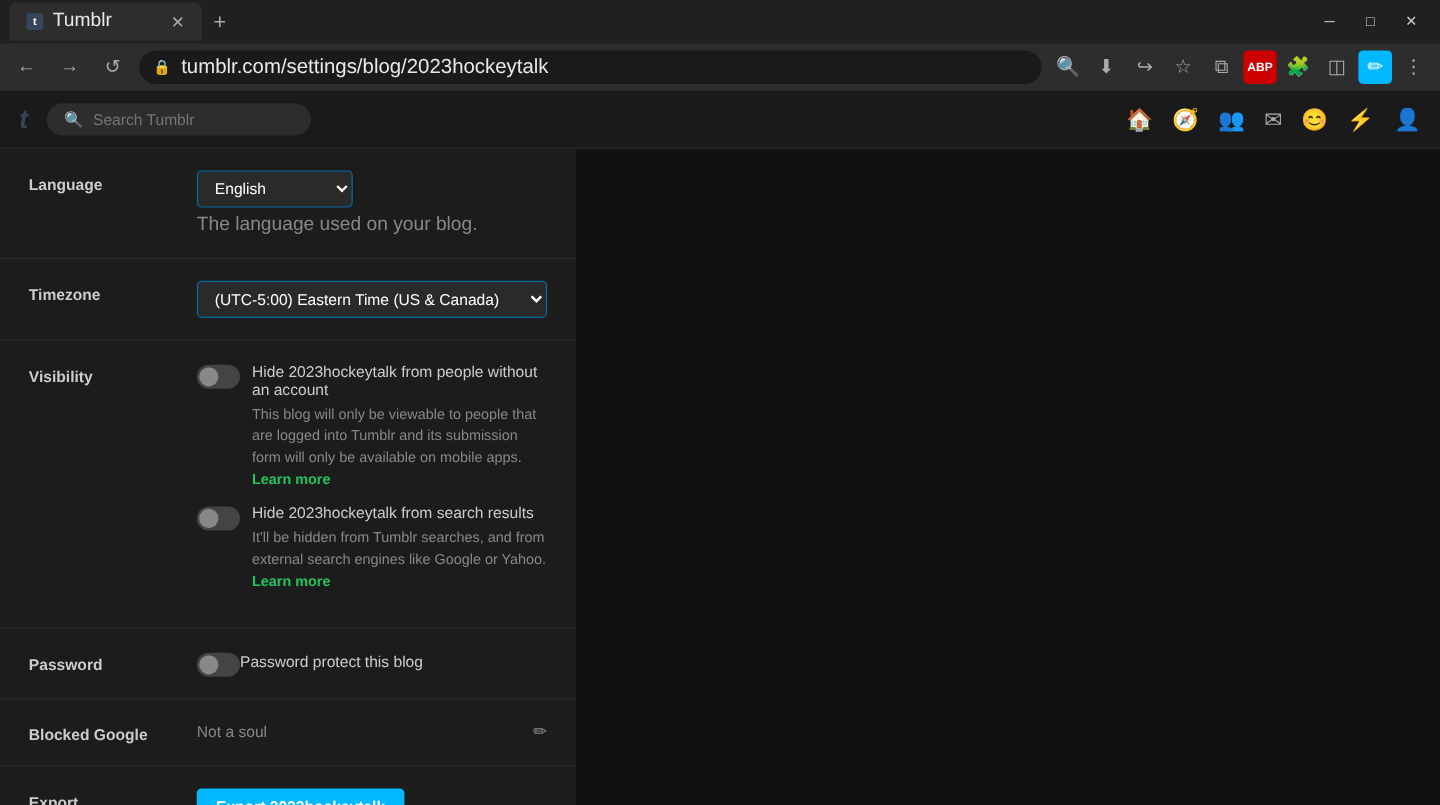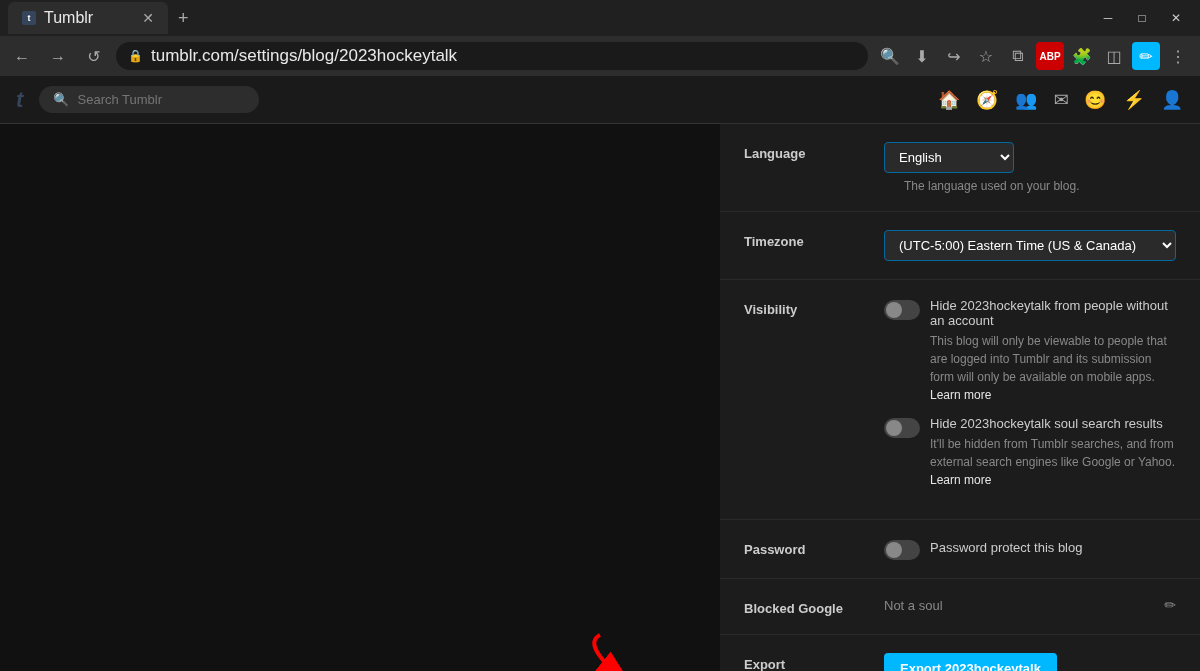--- a/index.html
+++ b/index.html
@@ -243,24 +243,23 @@
       color: #ccc;
       padding-top: 4px;
       flex-shrink: 0;
     }
 
     .settings-control {
       flex: 1;
     }
 
     .helper-text {
-      font-size: 12px;
+      font-size: 16px;
       color: #888;
       margin-top: 6px;
-      margin-left: 20px;
     }
 
     
     .toggle-row {
       display: flex;
       align-items: flex-start;
       gap: 10px;
       margin-bottom: 12px;
     }
 
@@ -297,30 +296,30 @@
       margin-bottom: 4px;
     }
 
     .toggle-desc {
       font-size: 12px;
       color: #888;
       line-height: 1.5;
     }
 
     .learn-more {
-      color: #e5e5e5;
+      color: #22c55e;
       cursor: pointer;
       text-decoration: none;
+      font-weight: bold;
     }
 
     
     .password-row {
       display: flex;
       align-items: center;
-      gap: 10px;
     }
 
     
     .blocked-value {
       color: #888;
       font-size: 13px;
     }
 
     .edit-icon {
       color: #888;
@@ -351,21 +350,21 @@
       display: flex;
       align-items: center;
       width: 100%;
     }
 
     .content-area {
       position: relative;
       flex: 1;
       background: #111;
       display: flex;
-      justify-content: flex-end;
+      justify-content: flex-start;
       overflow: hidden;
     }
 
     select {
       background: #2a2a2a;
       border: 1px solid #0369a1;
       color: #fff;
       padding: 6px 10px;
       border-radius: 4px;
       font-size: 13px;
@@ -468,21 +467,21 @@
               <div class="toggle-title">Hide 2023hockeytalk from people without an account</div>
               <div class="toggle-desc">
                 <span>This blog will only be viewable to people that are logged into Tumblr and its submission form will only be available on mobile apps.</span>
                 <a class="learn-more">Learn more</a>
               </div>
             </div>
           </div>
           <div class="toggle-row">
             <div class="toggle"></div>
             <div class="toggle-content">
-              <div class="toggle-title">Hide 2023hockeytalk soul search results</div>
+              <div class="toggle-title">Hide 2023hockeytalk from search results</div>
               <div class="toggle-desc">
                 <span>It'll be hidden from Tumblr searches, and from external search engines like Google or Yahoo.</span>
                 <a class="learn-more">Learn more</a>
               </div>
             </div>
           </div>
         </div>
       </div>
 
       <div class="settings-row">

